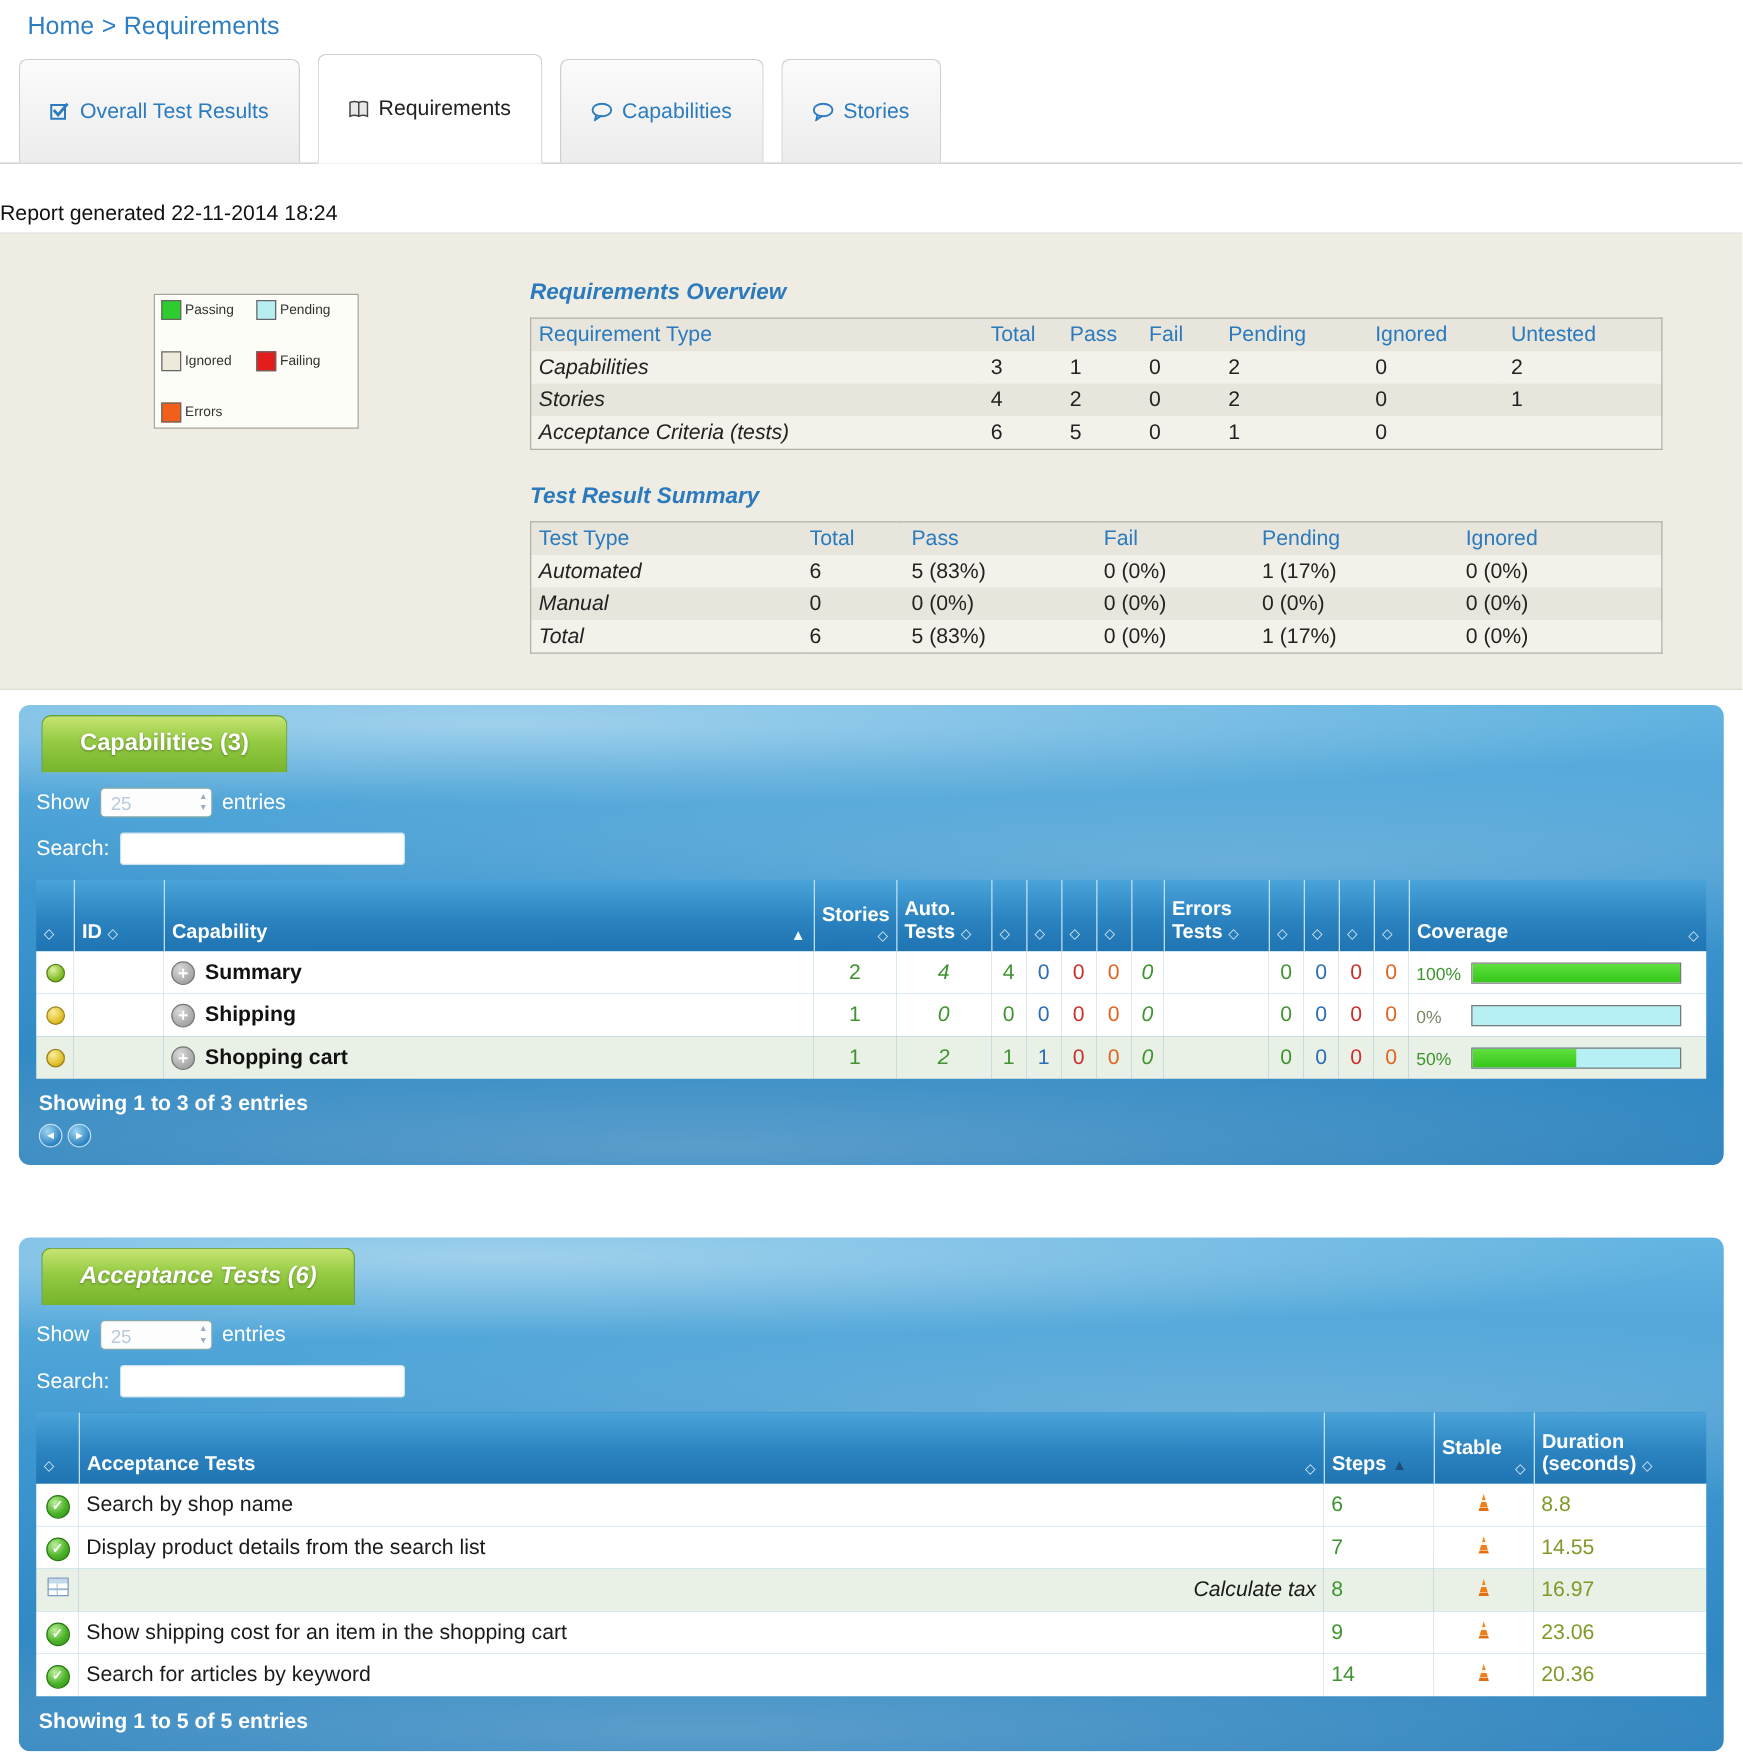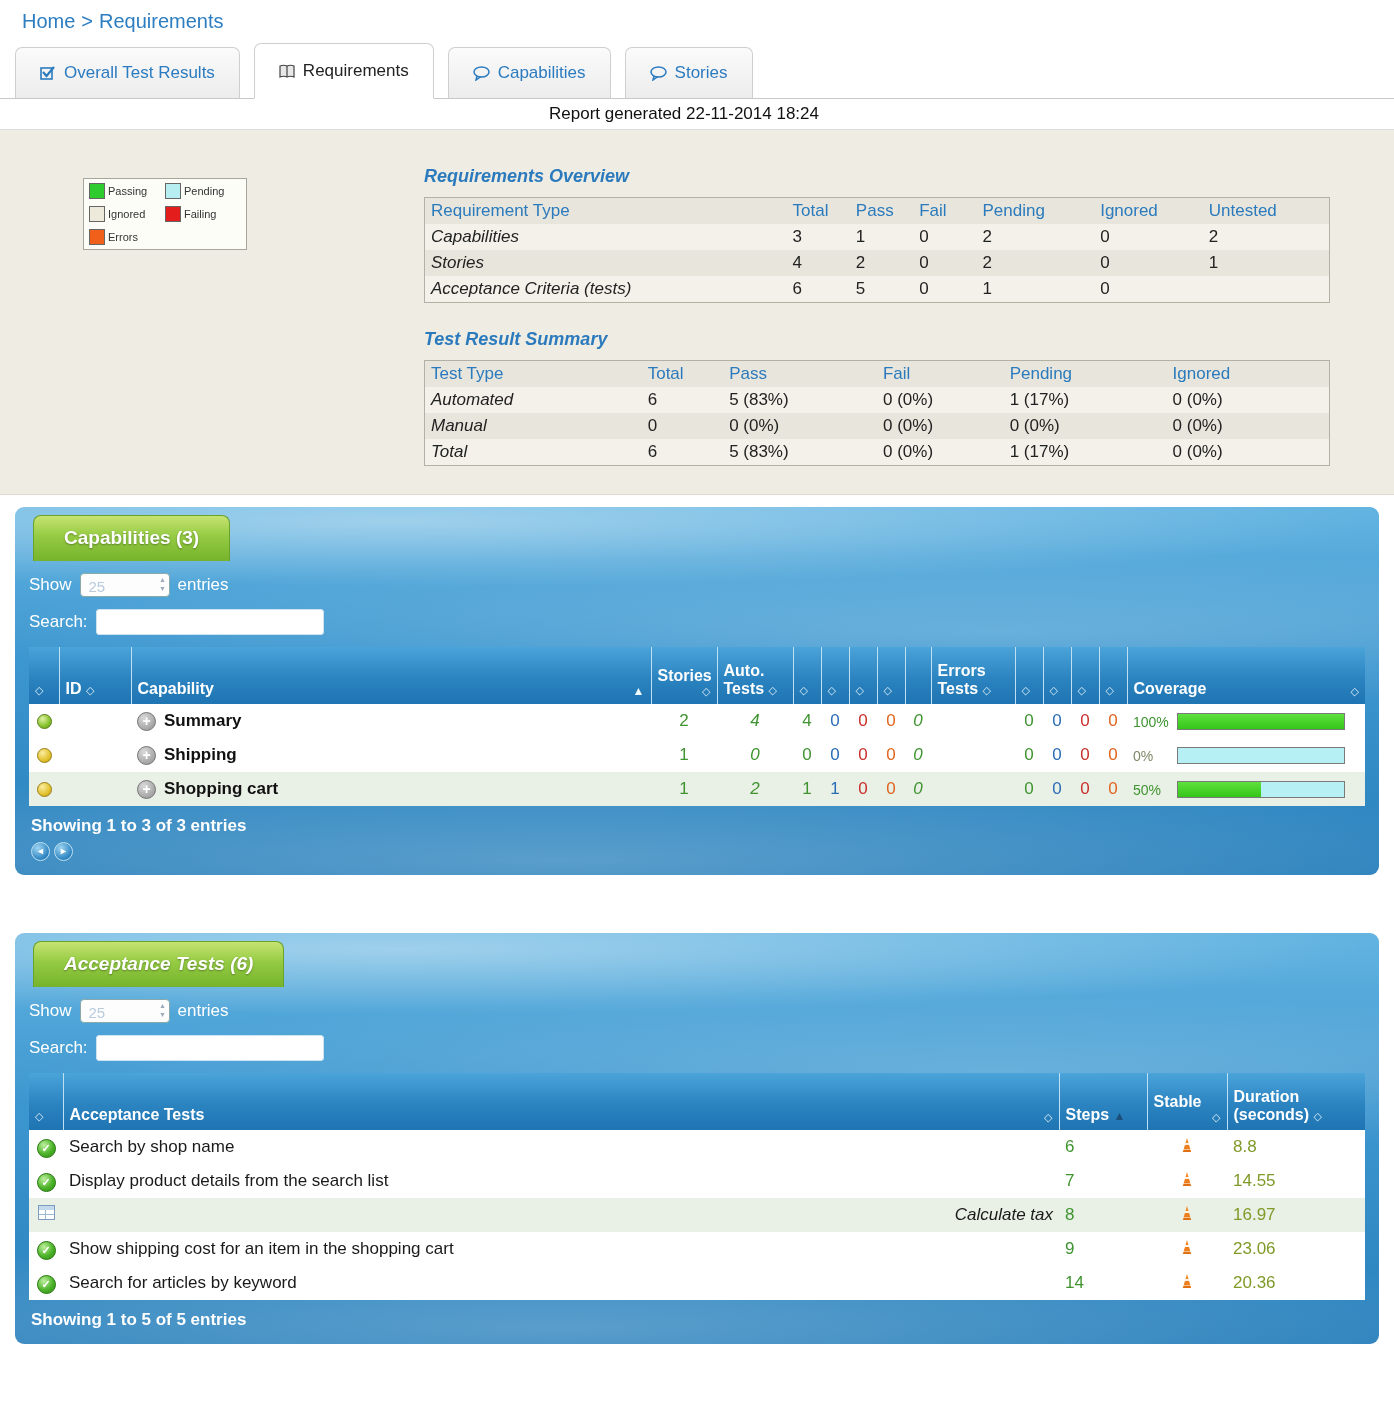--- a/index.html
+++ b/index.html
@@ -4,34 +4,34 @@
 <style>
   html,body{margin:0;padding:0;background:#fff;}
   body{width:1394px;font-family:"Liberation Sans",sans-serif;color:#222;}
   .page{width:1394px;min-height:1402px;position:relative;}
 
   
   .breadcrumb{padding:10px 0 6px 22px;font-size:20px;color:#2d7dc1;}
   .breadcrumb a{color:#2d7dc1;text-decoration:none;cursor:pointer;}
   .breadcrumb .sep{margin:0 6px;color:#2d7dc1;}
   .tabs-row{display:flex;align-items:flex-end;padding-left:15px;border-bottom:1px solid #c9c9c9;margin-top:4px;gap:14px;}
-  .tab{display:flex;align-items:center;gap:8px;background:linear-gradient(180deg,#fbfbfb,#ececec);border:1px solid #cfcfcf;border-bottom:none;border-radius:7px 7px 0 0;height:50px;padding:0 24px;font-size:17px;color:#2b7bc0;cursor:pointer;}
+  .tab{display:flex;align-items:center;gap:8px;background:linear-gradient(180deg,#fbfbfb,#ececec);border:1px solid #cfcfcf;border-bottom:none;border-radius:7px 7px 0 0;height:50px;padding:16px 24px;font-size:17px;color:#2b7bc0;cursor:pointer;}
   .tab.active{background:#fff;color:#222;height:54px;margin-bottom:-1px;border-bottom:1px solid #fff;}
   .tab svg{display:block;}
-  .report-line{height:30px;display:flex;align-items:center;justify-content:center;padding-right:26px;font-size:17px;color:#111;border-bottom:1px solid #ddd;}
+  .report-line{height:30px;display:flex;align-items:center;justify-content:flex-start;padding-right:26px;font-size:17px;color:#111;border-bottom:1px solid #ddd;margin-top:25px;}
 
   
   .summary{background:#eeece3;padding:30px 64px 28px 28px;display:flex;border-bottom:1px solid #dedbd0;}
   .sum-left{width:332px;flex:0 0 332px;}
   .pie-box{width:330px;height:286px;background:#fffef6;border:1px solid #a7a59c;display:flex;align-items:center;justify-content:center;position:relative;}
   .pie{width:204px;height:204px;border-radius:50%;position:relative;filter:drop-shadow(7px 10px 7px rgba(0,0,0,0.35));}
   .pie-lbl{position:absolute;font-size:15px;color:#222;}
   .lbl-pending{right:66px;top:95px;}
   .lbl-passing{left:92px;top:160px;}
-  .legend{margin:18px 0 0 55px;width:152px;background:#fdfdf8;border:1px solid #a7a59c;padding:4px 5px;display:flex;flex-wrap:wrap;row-gap:7px;}
+  .legend{margin:18px 0 0 95px;width:152px;background:#fdfdf8;border:1px solid #a7a59c;padding:4px 5px;display:flex;flex-wrap:wrap;row-gap:25px;}
   .legend-item{display:flex;align-items:center;width:50%;font-size:11px;color:#333;}
   .legend-item .chip{width:14px;height:14px;border:1px solid #666;margin-right:3px;flex:0 0 14px;}
 
   .sum-right{flex:1;margin-left:64px;min-width:0;}
   .sec-title{color:#2a7abd;font-style:italic;font-size:18px;font-weight:bold;margin:6px 0 10px;}
   .sec-title.second{margin-top:26px;}
   table.sumtab{width:100%;border-collapse:collapse;border:1px solid #b3b0a5;font-size:17px;table-layout:fixed;}
   table.sumtab th{color:#2a7abd;font-weight:normal;text-align:left;padding:3px 6px;}
   table.sumtab td{padding:3px 6px;}
   table.sumtab td.rowlab{font-style:italic;}

